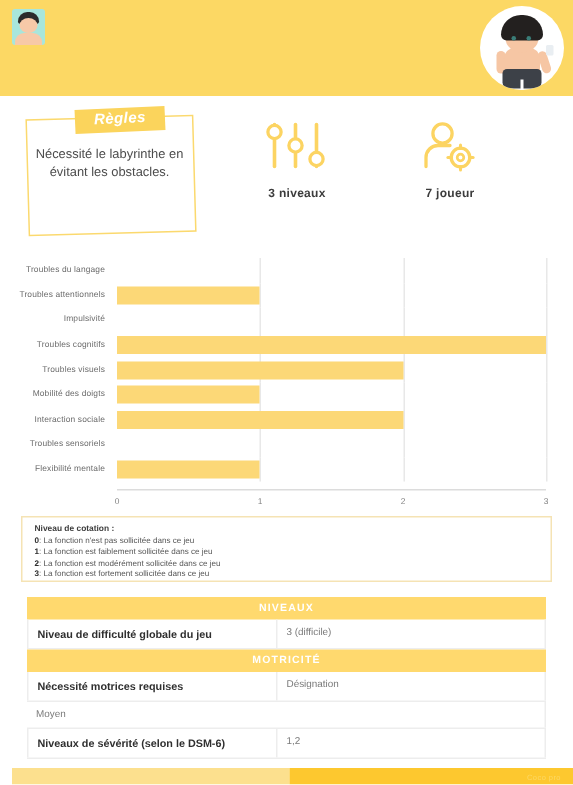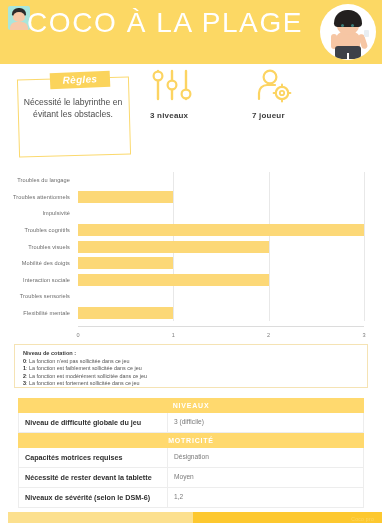--- a/index.html
+++ b/index.html
@@ -58,21 +58,21 @@
   .rules-tab{
     position:absolute;left:50px;top:8px;width:60px;height:16px;
     background:#fbd45c;transform:rotate(-2.5deg);
     color:#ffffff;font-size:10px;font-weight:bold;font-style:italic;
     text-align:center;line-height:16px;letter-spacing:.3px;
   }
   .rules-text{
     position:absolute;left:20px;top:32px;width:106px;
     text-align:center;color:#4c4c4c;font-size:8.6px;line-height:12px;
   }
-  .feature{position:absolute;top:4px;width:96px;}
+  .feature{position:absolute;top:16px;width:96px;text-align:center;}
   .feature.levels{left:150px;}
   .feature.players{left:252px;}
   .feature-label{margin-top:3px;font-size:8px;font-weight:bold;color:#3c3c3c;letter-spacing:.2px;}
 
   
   .chart{position:absolute;left:0;top:172px;width:382px;height:166px;}
   .chart-row{position:relative;height:16.6px;}
   .cat-label{
     position:absolute;left:0;top:0;width:74px;height:16.6px;
     display:flex;align-items:center;justify-content:flex-end;
@@ -97,21 +97,21 @@
   .legend-line b{color:#2e2e2e;}
 
   
   .table{position:absolute;left:18px;top:398px;width:346px;}
   .sec-head{
     background:#ffd96e;color:#ffffff;font-size:7px;font-weight:bold;
     letter-spacing:.8px;text-align:center;padding:4px 0;
   }
   .trow{display:flex;border-bottom:1px solid #ededed;}
   .tkey{
-    width:150px;box-sizing:border-box;padding:5px 6px;
+    width:167px;box-sizing:border-box;padding:5px 6px;
     font-size:7.2px;font-weight:bold;color:#2f2f2f;
     border-right:1px solid #ededed;border-left:1px solid #ededed;
   }
   .tval{
     flex:1;box-sizing:border-box;padding:5px 6px;
     font-size:6.6px;color:#7a7a7a;border-right:1px solid #ededed;
   }
 
   
   .footer{position:absolute;left:0;bottom:0;width:382px;height:11px;}
@@ -121,21 +121,20 @@
 </style>
 </head>
 <body>
 
 <div class="header">
   <div class="corner-avatar">
     <div class="ca-hair"></div>
       <div class="ca-face"></div>
       <div class="ca-body"></div>
   </div>
-  <div class="title">COCO À LA PLAGE</div>
   <div class="hero-circle">
     <div class="hc-arm l"></div>
       <div class="hc-arm r"></div>
     <div class="hc-torso"></div>
     <div class="hc-shorts"></div>
       <div class="hc-gap"></div>
     <div class="hc-face"></div>
       <div class="hc-hair"></div>
     <div class="hc-eye l"></div>
       <div class="hc-eye r"></div>
@@ -278,25 +277,24 @@
 </div>
 
 <div class="table" id="info-table">
     <div class="sec-head">NIVEAUX</div>
     <div class="trow">
       <div class="tkey">Niveau de difficulté globale du jeu</div>
       <div class="tval">3 (difficile)</div>
     </div>
     <div class="sec-head">MOTRICITÉ</div>
     <div class="trow">
-      <div class="tkey">Capacités motrices requises</div>
+      <div class="tkey">Nécessité motrices requises</div>
       <div class="tval">Désignation</div>
     </div>
     <div class="trow">
-      <div class="tkey">Nécessité de rester devant la tablette</div>
       <div class="tval">Moyen</div>
     </div>
     <div class="trow">
       <div class="tkey">Niveaux de sévérité (selon le DSM-6)</div>
       <div class="tval">1,2</div>
     </div>
   </div>
 
 <div class="footer">
   <div class="f-left"></div>

